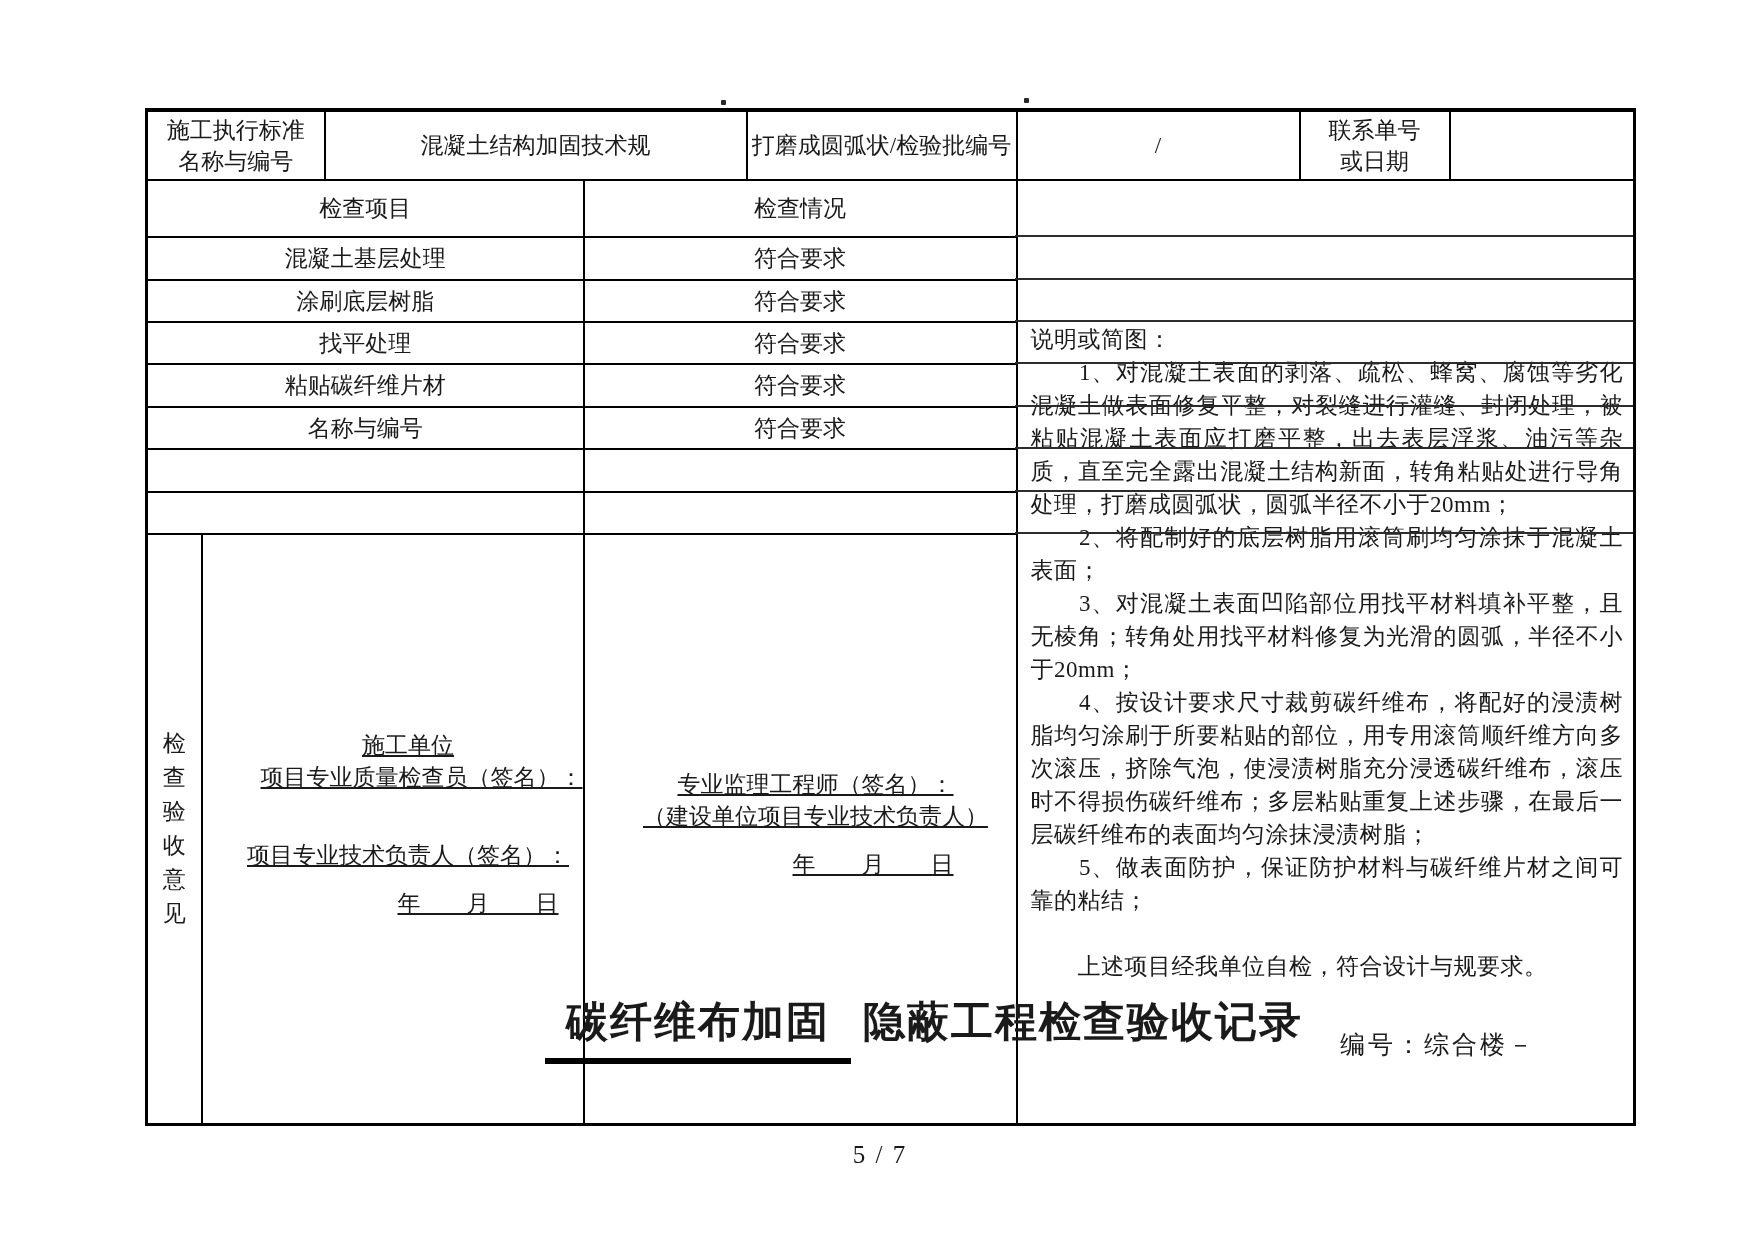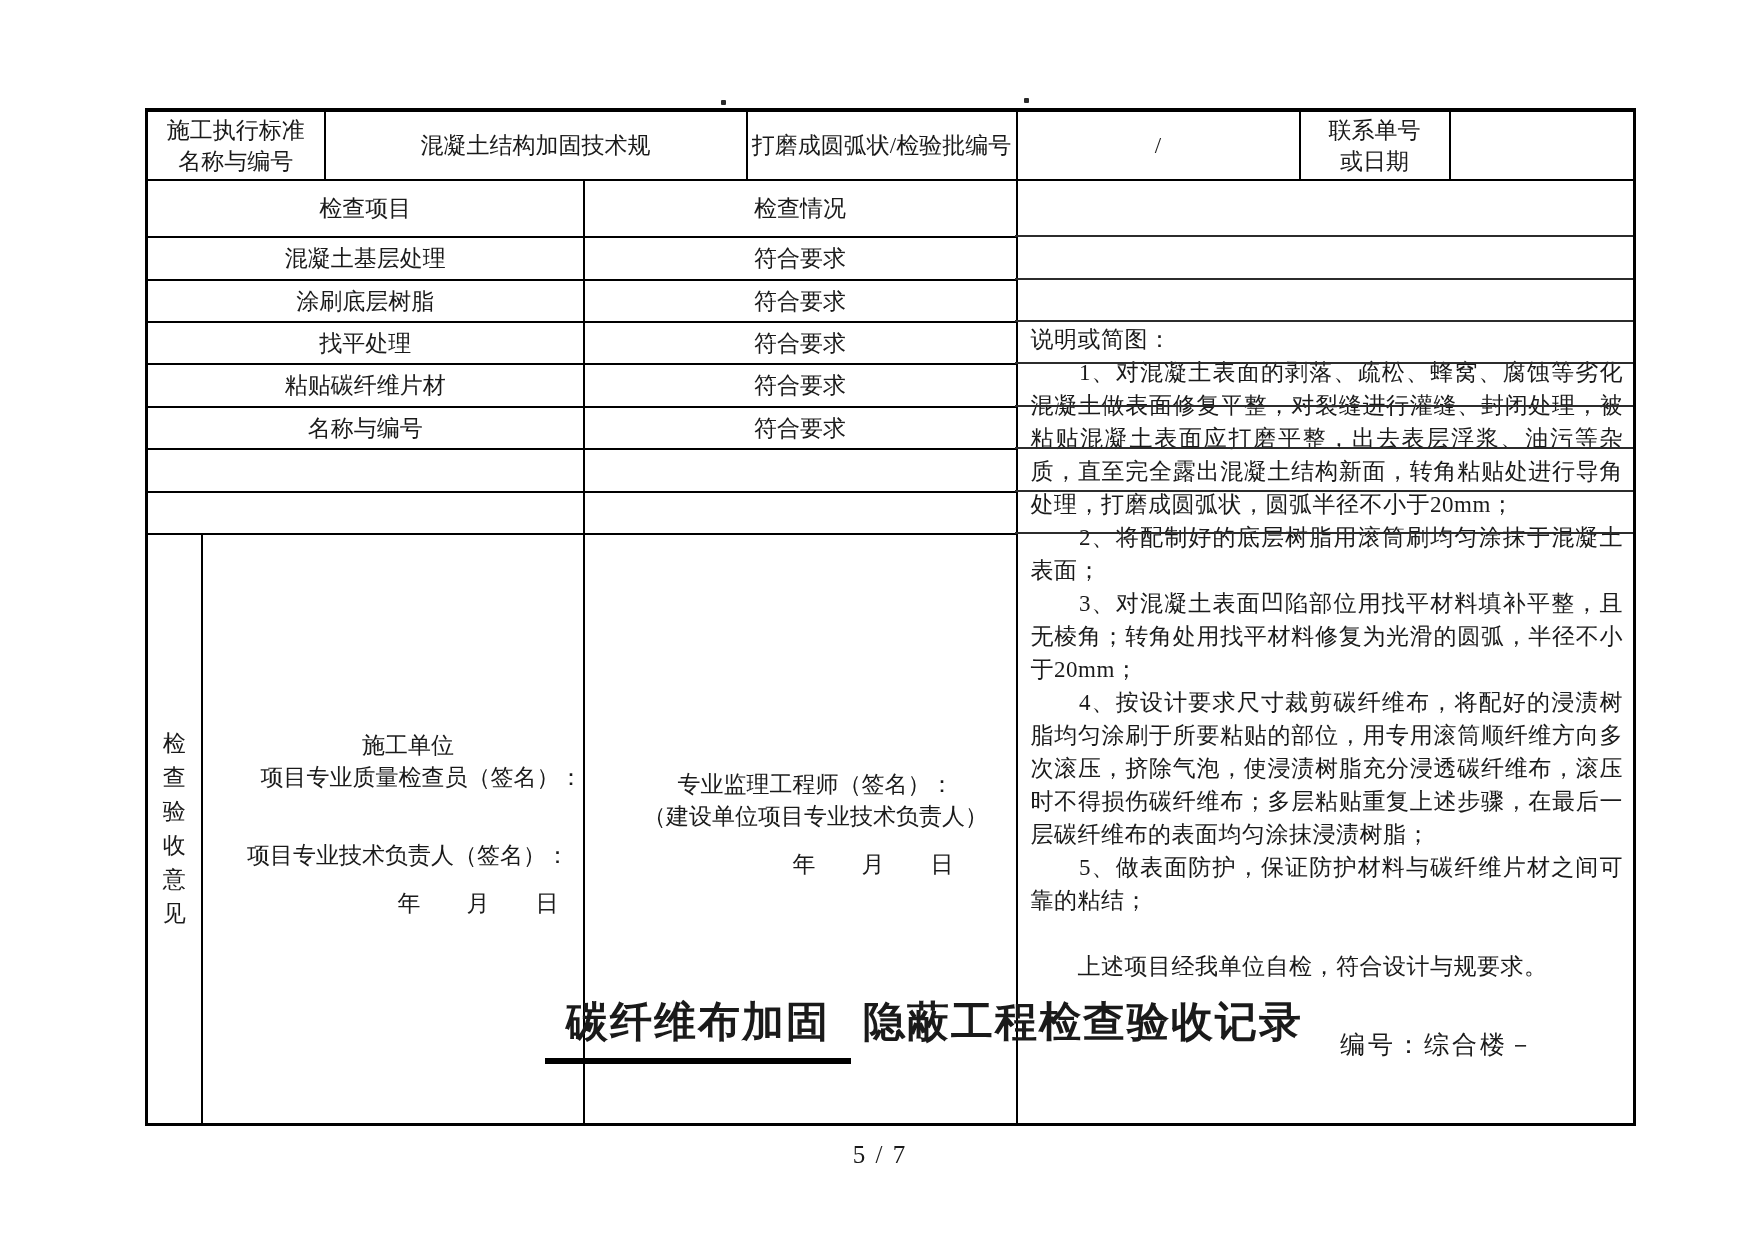--- a/index.html
+++ b/index.html
@@ -58,20 +58,21 @@
     white-space: pre-line;
     line-height: 34px;
     font-size: 24px;
     vertical-align: middle;
   }
   td.sig-cell {
     vertical-align: bottom;
     text-align: left;
     padding: 0 0 8px 31px;
     line-height: 28px;
+    text-decoration: underline;
   }
   .sig-line1 { margin-bottom: 4px; }
   .sig-line2a { margin-bottom: 50px; text-align: right; }
   .sig-line2b { margin-bottom: 20px; }
   .sig-line3 { margin-bottom: 20px; }
   .sig-date-left  { text-align: right; padding-right: 24px; }
   .sig-date-right { text-align: right; padding-right: 62px; }
   .grid-xline {
     position: absolute;
     left: 870px;

